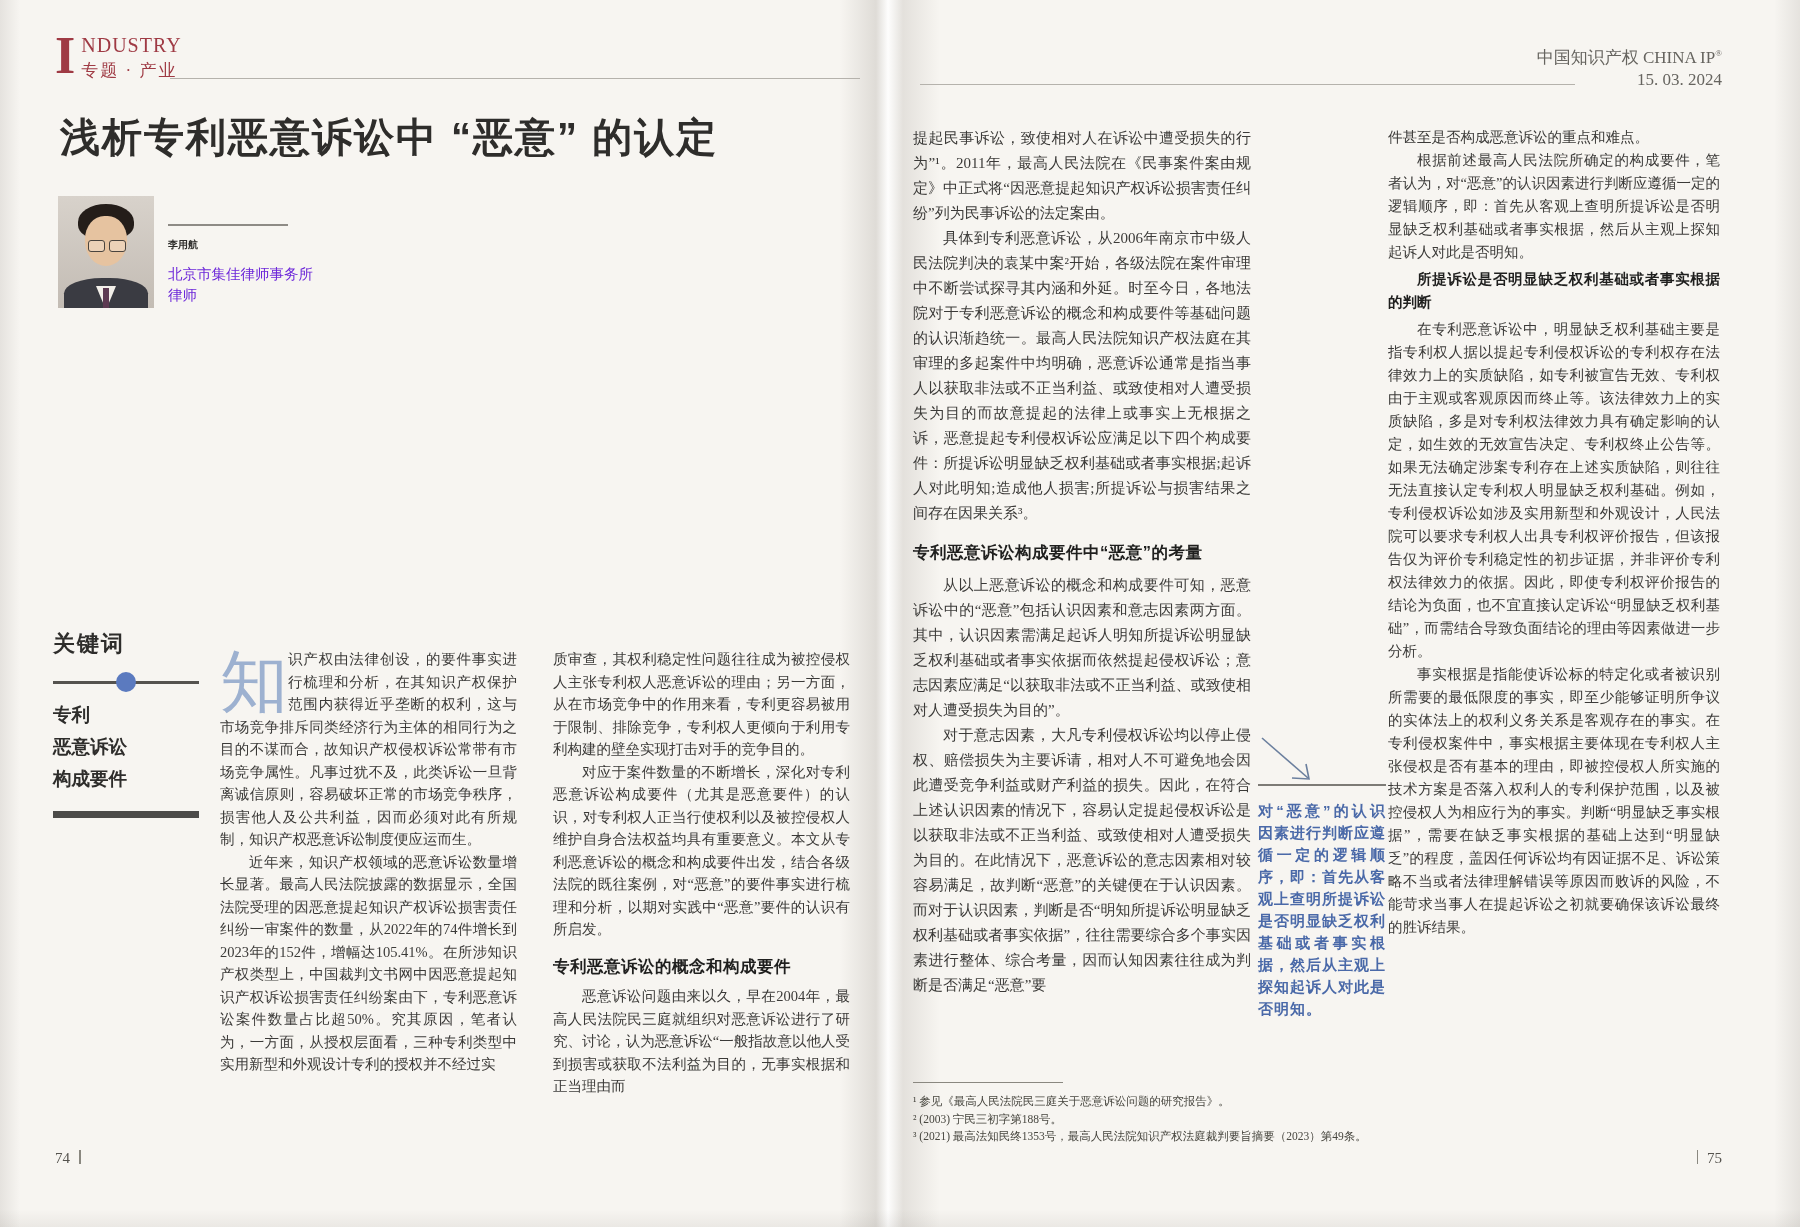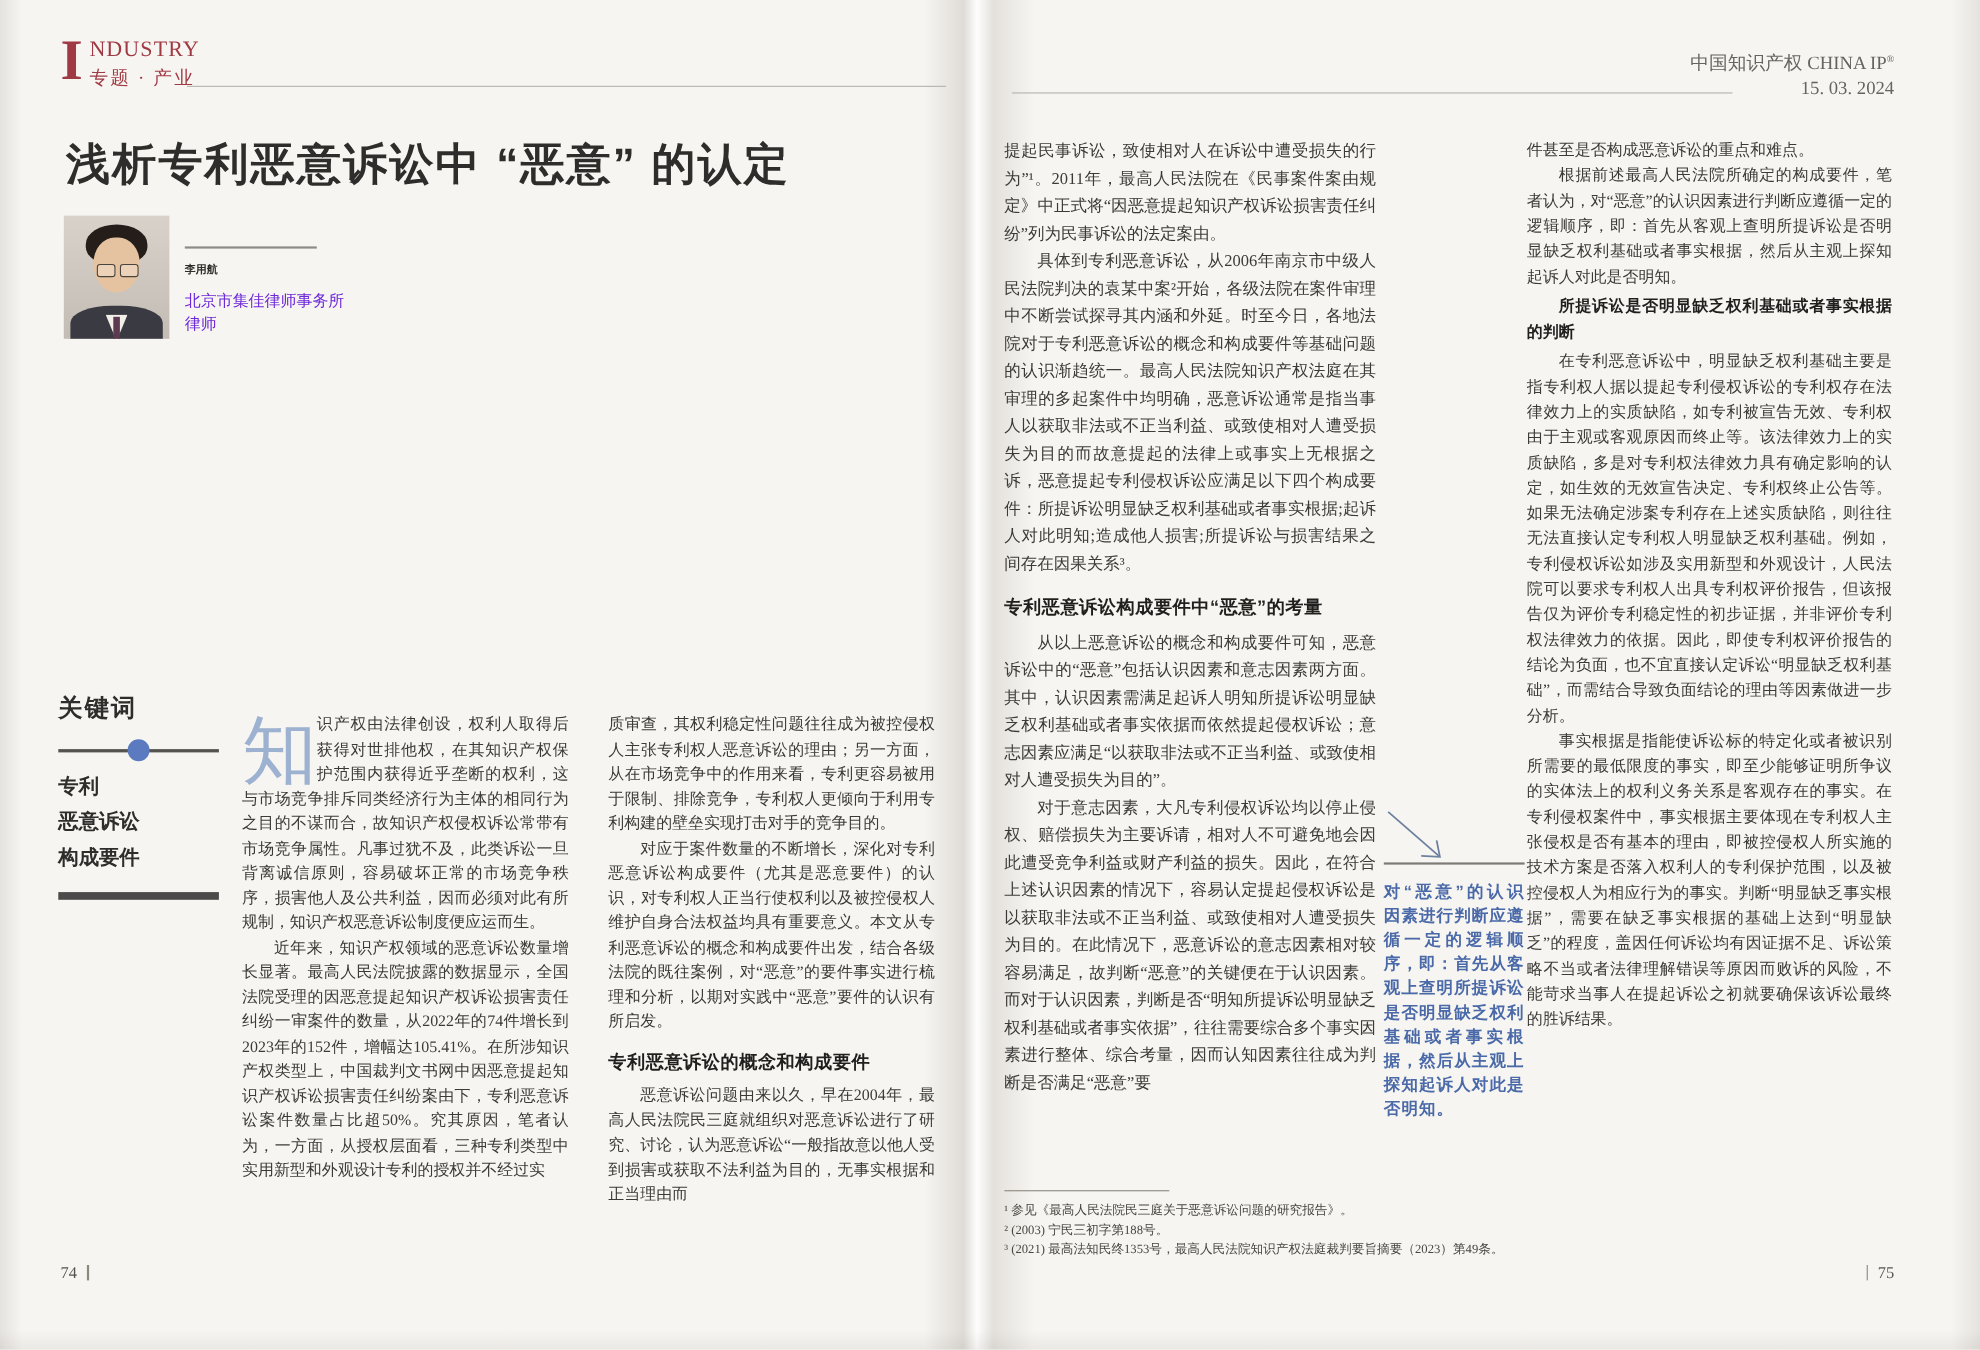--- a/index.html
+++ b/index.html
@@ -24,21 +24,21 @@
   .hdr-left{left:55px;top:34px;display:flex;align-items:flex-start;}
   .hdr-I{font-size:52px;line-height:44px;font-weight:bold;color:#9f3a44;
          font-family:"Liberation Serif",serif;}
   .hdr-words{margin-left:6px;color:#9f3a44;}
   .hdr-industry{font-size:20px;letter-spacing:1px;font-family:"Liberation Serif",serif;}
   .hdr-cn{font-size:17px;margin-top:2px;letter-spacing:2px;}
   .rule{background:#b5b2ac;height:1px;}
   .hdr-right{right:78px;top:42px;text-align:right;color:#66645f;font-size:17px;line-height:22px;}
   .hdr-right sup{font-size:9px;}
   
-  .title{left:60px;top:122px;width:780px;font-family:"Liberation Sans","DejaVu Sans",sans-serif;
+  .title{left:60px;top:110px;width:780px;font-family:"Liberation Sans","DejaVu Sans",sans-serif;
          font-weight:bold;font-size:40px;letter-spacing:2px;color:#2e2d2b;}
   .photo{left:58px;top:196px;width:96px;height:112px;overflow:hidden;
          background:linear-gradient(#d8d2cb,#c3bcb4);}
   .photo .hair{position:absolute;top:8px;left:20px;width:56px;height:36px;background:#241d19;
                border-radius:50% 50% 42% 42%;}
   .photo .face{position:absolute;top:20px;left:27px;width:42px;height:50px;background:#e6c3a0;
                border-radius:46% 46% 50% 50%;}
   .photo .glass{position:absolute;top:44px;left:30px;width:15px;height:10px;
                 border:1.5px solid #4a443e;border-radius:3px;background:rgba(255,255,255,.25);}
   .photo .glass.r{left:51px;}
@@ -146,21 +146,21 @@
   <div class="kw-items">
     <div>专利</div>
     <div>恶意诉讼</div>
     <div>构成要件</div>
   </div>
   <div class="kw-bar"></div>
 </div>
 
 <div class="abs col lcol c1">
   <p class="flush">
-    <span class="dropcap">知</span><span>识产权由法律创设，权利人取得后获得对世排他权，在其知识产权保护范围内获得近乎垄断的权利，这与市场竞争排斥同类经济行为主体的相同行为之目的不谋而合，故知识产权侵权诉讼常带有市场竞争属性。凡事过犹不及，此类诉讼一旦背离诚信原则，容易破坏正常的市场竞争秩序，损害他人及公共利益，因而必须对此有所规制，知识产权恶意诉讼制度便应运而生。</span>
+    <span class="dropcap">知</span><span>识产权由法律创设，的要件事实进行梳理和分析，在其知识产权保护范围内获得近乎垄断的权利，这与市场竞争排斥同类经济行为主体的相同行为之目的不谋而合，故知识产权侵权诉讼常带有市场竞争属性。凡事过犹不及，此类诉讼一旦背离诚信原则，容易破坏正常的市场竞争秩序，损害他人及公共利益，因而必须对此有所规制，知识产权恶意诉讼制度便应运而生。</span>
   </p>
   <p>近年来，知识产权领域的恶意诉讼数量增长显著。最高人民法院披露的数据显示，全国法院受理的因恶意提起知识产权诉讼损害责任纠纷一审案件的数量，从2022年的74件增长到2023年的152件，增幅达105.41%。在所涉知识产权类型上，中国裁判文书网中因恶意提起知识产权诉讼损害责任纠纷案由下，专利恶意诉讼案件数量占比超50%。究其原因，笔者认为，一方面，从授权层面看，三种专利类型中实用新型和外观设计专利的授权并不经过实</p>
 </div>
 
 <div class="abs col lcol c2">
   <p class="flush">质审查，其权利稳定性问题往往成为被控侵权人主张专利权人恶意诉讼的理由；另一方面，从在市场竞争中的作用来看，专利更容易被用于限制、排除竞争，专利权人更倾向于利用专利构建的壁垒实现打击对手的竞争目的。</p>
   <p>对应于案件数量的不断增长，深化对专利恶意诉讼构成要件（尤其是恶意要件）的认识，对专利权人正当行使权利以及被控侵权人维护自身合法权益均具有重要意义。本文从专利恶意诉讼的概念和构成要件出发，结合各级法院的既往案例，对“恶意”的要件事实进行梳理和分析，以期对实践中“恶意”要件的认识有所启发。</p>
   <p class="colhead">专利恶意诉讼的概念和构成要件</p>
   <p>恶意诉讼问题由来以久，早在2004年，最高人民法院民三庭就组织对恶意诉讼进行了研究、讨论，认为恶意诉讼“一般指故意以他人受到损害或获取不法利益为目的，无事实根据和正当理由而</p>
 </div>

